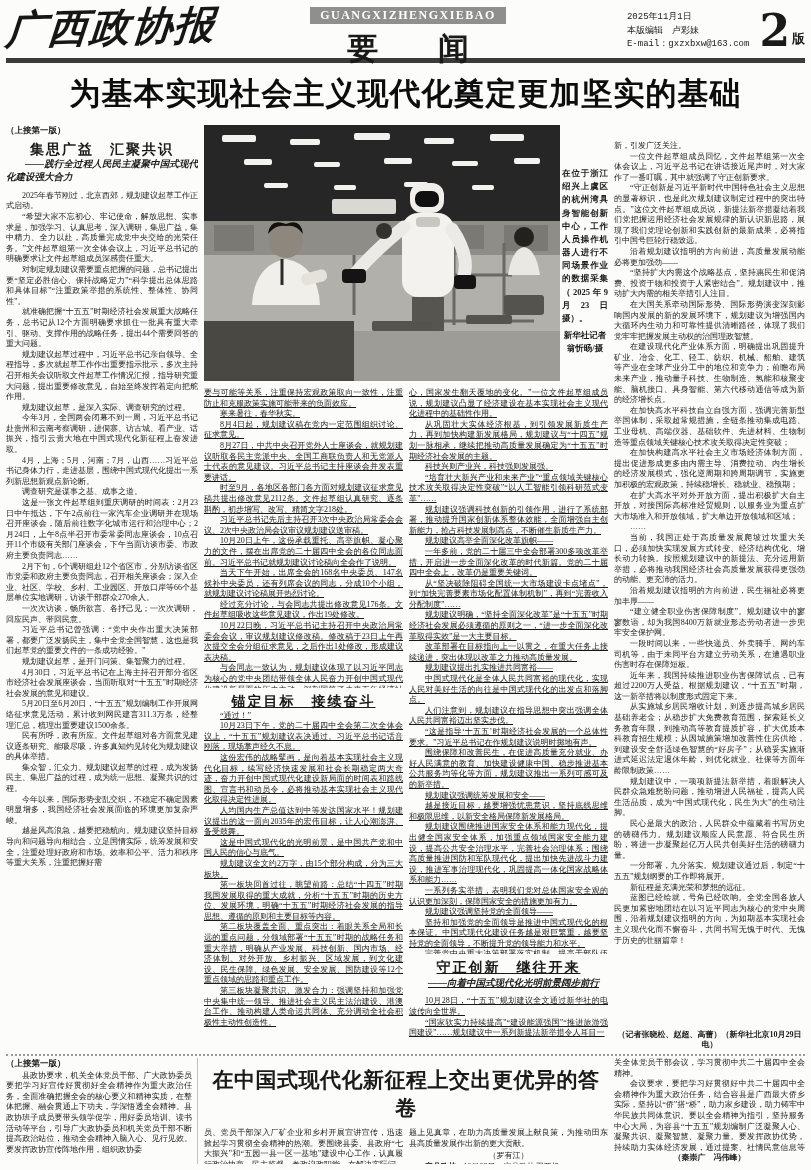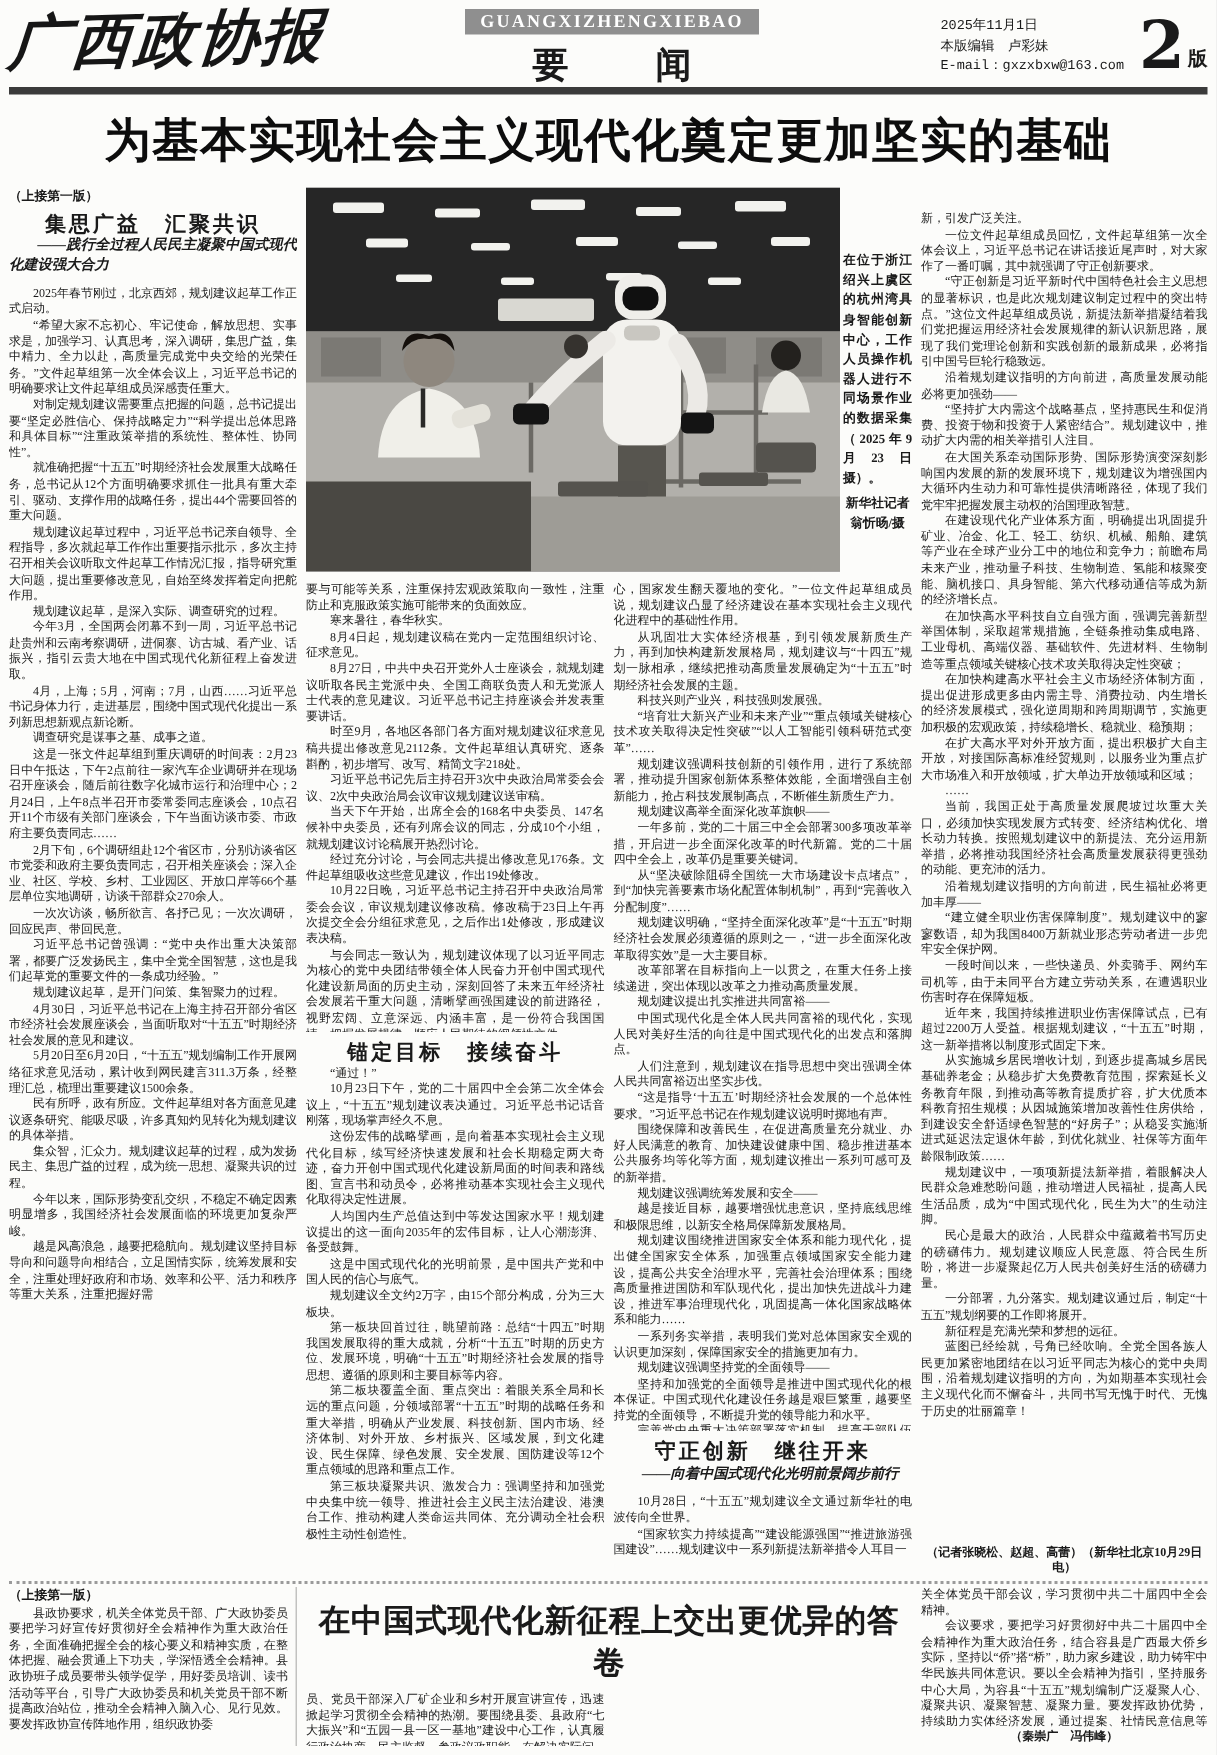--- a/index.html
+++ b/index.html
@@ -14,21 +14,21 @@
   .masthead {
     width:205px; font-family:"DejaVu Serif",serif; font-weight:900; font-style:italic;
     font-size:40px; letter-spacing:2px; transform:skewX(-6deg) rotate(-1.5deg);
     white-space:nowrap; line-height:1.1; color:#161616;
   }
   .hdr-center { flex:1; text-align:center; }
   .pinyin-box {
     display:inline-block; background:#8f8f8f; color:#fff; font-family:"Liberation Serif",serif;
     font-size:12px; font-weight:bold; letter-spacing:1.5px; padding:1px 10px; margin-top:1px;
   }
-  .section-name { font-size:24px; font-weight:900; letter-spacing:26px; margin-top:4px;
+  .section-name { font-size:31px; font-weight:900; letter-spacing:26px; margin-top:4px;
     font-family:"Liberation Serif","DejaVu Serif",serif; text-indent:26px; }
   .hdr-right { width:200px; display:flex; align-items:center; justify-content:flex-end; padding-top:6px; }
   .pub-info { font-size:9px; line-height:1.5; text-align:left; margin-right:10px;font-family:Liberation Mono, monospace; }
   .page-num { font-family:"DejaVu Serif",serif; font-size:44px; font-weight:900; line-height:0.9; }
   .page-unit { font-size:13px; font-weight:bold; margin-left:2px; align-self:flex-end; padding-bottom:4px; }
   .thick-rule { height:5px; background:#3b3b3b; margin-top:2px; }
   
   .main-headline {
     height:62px; display:flex; align-items:center; justify-content:center;
     font-family:"Liberation Sans","DejaVu Sans",sans-serif; font-weight:900;
@@ -46,21 +46,21 @@
   .sec-title { font-family:"Liberation Sans","DejaVu Sans",sans-serif; font-weight:900;
     font-size:14px; text-align:center; letter-spacing:2px; margin:8px 0 4px; }
   .sec-sub { font-weight:bold; font-style:italic; font-size:9.5px; line-height:1.35;
     text-indent:2em; margin-bottom:7px; }
   
   .photo-block { display:flex; height:258px; margin-bottom:5px; }
   .photo-frame { width:356px; height:256px; background:#555; }
   .photo-cap { width:48px; padding:42px 0 0 2px; font-size:8.5px; font-weight:bold;
     line-height:1.55; text-align:justify; }
   .photo-credit { margin-top:4px; text-align:center; }
-  .mid-cols { display:flex; gap:6px; flex:1; overflow:hidden; }
+  .mid-cols { display:flex; gap:6px; flex:1; overflow:hidden;text-decoration:underline; }
   .mcol { width:199px; display:flex; flex-direction:column; overflow:hidden; }
   .mcol .blk-a2 { height:300px; overflow:hidden; }
   .mcol .blk-a3 { height:566px; overflow:hidden; }
   .mcol .blk-b { flex:1; overflow:hidden; }
   .byline { font-weight:bold; text-align:center; text-indent:0; margin-top:2px; }
   
   .dotted { border-top:2px dotted #9a9a9a; margin:3px 0 2px; }
   
   .bottom { display:flex; gap:6px; height:106px; overflow:hidden; }
   .b-left { width:192px; border-right:1px solid #c2c2c0; padding-right:5px;
@@ -207,20 +207,21 @@
       <div class="mid-cols">
 
         <div class="col mcol">
           <div class="paras cont blk-a2">
               <p>要与可能等关系，注重保持宏观政策取向一致性，注重防止和克服政策实施可能带来的负面效应。</p>
               <p>寒来暑往，春华秋实。</p>
               <p>8月4日起，规划建议稿在党内一定范围组织讨论、征求意见。</p>
               <p>8月27日，中共中央召开党外人士座谈会，就规划建议听取各民主党派中央、全国工商联负责人和无党派人士代表的意见建议。习近平总书记主持座谈会并发表重要讲话。</p>
               <p>时至9月，各地区各部门各方面对规划建议征求意见稿共提出修改意见2112条。文件起草组认真研究、逐条斟酌，初步增写、改写、精简文字218处。</p>
               <p>习近平总书记先后主持召开3次中央政治局常委会会议、2次中央政治局会议审议规划建议送审稿。</p>
+              <p>10月20日上午，这份承载重托、高举旗帜、凝心聚力的文件，摆在出席党的二十届四中全会的各位同志面前。习近平总书记就规划建议讨论稿向全会作了说明。</p>
               <p>当天下午开始，出席全会的168名中央委员、147名候补中央委员，还有列席会议的同志，分成10个小组，就规划建议讨论稿展开热烈讨论。</p>
               <p>经过充分讨论，与会同志共提出修改意见176条。文件起草组吸收这些意见建议，作出19处修改。</p>
               <p>10月22日晚，习近平总书记主持召开中央政治局常委会会议，审议规划建议修改稿。修改稿于23日上午再次提交全会分组征求意见，之后作出1处修改，形成建议表决稿。</p>
               <p>与会同志一致认为，规划建议体现了以习近平同志为核心的党中央团结带领全体人民奋力开创中国式现代化建设新局面的历史主动，深刻回答了未来五年经济社会发展若干重大问题，清晰擘画强国建设的前进路径，视野宏阔、立意深远、内涵丰富，是一份符合我国国情、把握发展规律、顺应人民期待的纲领性文件。</p>
             </div>
           <div class="sec-title">锚定目标　接续奋斗</div>
           <div class="paras blk-b">
               <p>“通过！”</p>
               <p>10月23日下午，党的二十届四中全会第二次全体会议上，“十五五”规划建议表决通过。习近平总书记话音刚落，现场掌声经久不息。</p>
               <p>这份宏伟的战略擘画，是向着基本实现社会主义现代化目标，续写经济快速发展和社会长期稳定两大奇迹，奋力开创中国式现代化建设新局面的时间表和路线图、宣言书和动员令，必将推动基本实现社会主义现代化取得决定性进展。</p>
@@ -307,20 +308,25 @@
         </div>
     </div>
     <div class="b-mid">
       <div class="b-headline">在中国式现代化新征程上交出更优异的答卷</div>
       <div class="b-cols">
         <div class="b-col">
           <div class="paras cont">
               <p>员、党员干部深入厂矿企业和乡村开展宣讲宣传，迅速掀起学习贯彻全会精神的热潮。要围绕县委、县政府“七大振兴”和“五园一县一区一基地”建设中心工作，认真履行政治协商、民主监督、参政议政职能，在解决实际问</p>
             </div>
         </div>
+        <div class="b-col">
+          <p class="para" style="text-indent:0">题上见真章，在助力高质量发展上献良策，为推动田东县高质量发展作出新的更大贡献。</p>
+          <div class="byline" style="font-weight:normal">（罗有江）</div>
+          <p class="para"><b class="lead-bold">容县政协</b><span class="item-space"></span><span>10月28日，容县政协召开机</span></p>
+        </div>
       </div>
     </div>
     <div class="b-right">
       <div class="paras cont flow">
           <p>关全体党员干部会议，学习贯彻中共二十届四中全会精神。</p>
           <p>会议要求，要把学习好贯彻好中共二十届四中全会精神作为重大政治任务，结合容县是广西最大侨乡实际，坚持以“侨”搭“桥”，助力家乡建设，助力铸牢中华民族共同体意识。要以全会精神为指引，坚持服务中心大局，为容县“十五五”规划编制广泛凝聚人心、凝聚共识、凝聚智慧、凝聚力量。要发挥政协优势，持续助力实体经济发展，通过提案、社情民意信息等形式广建言、谋良策、出实招，为共同描绘好容县未来五年发展蓝图贡献政协智慧和力量。</p>
         </div>
       <div class="byline">（秦崇广　冯伟峰）</div>
     </div>
   </div>

